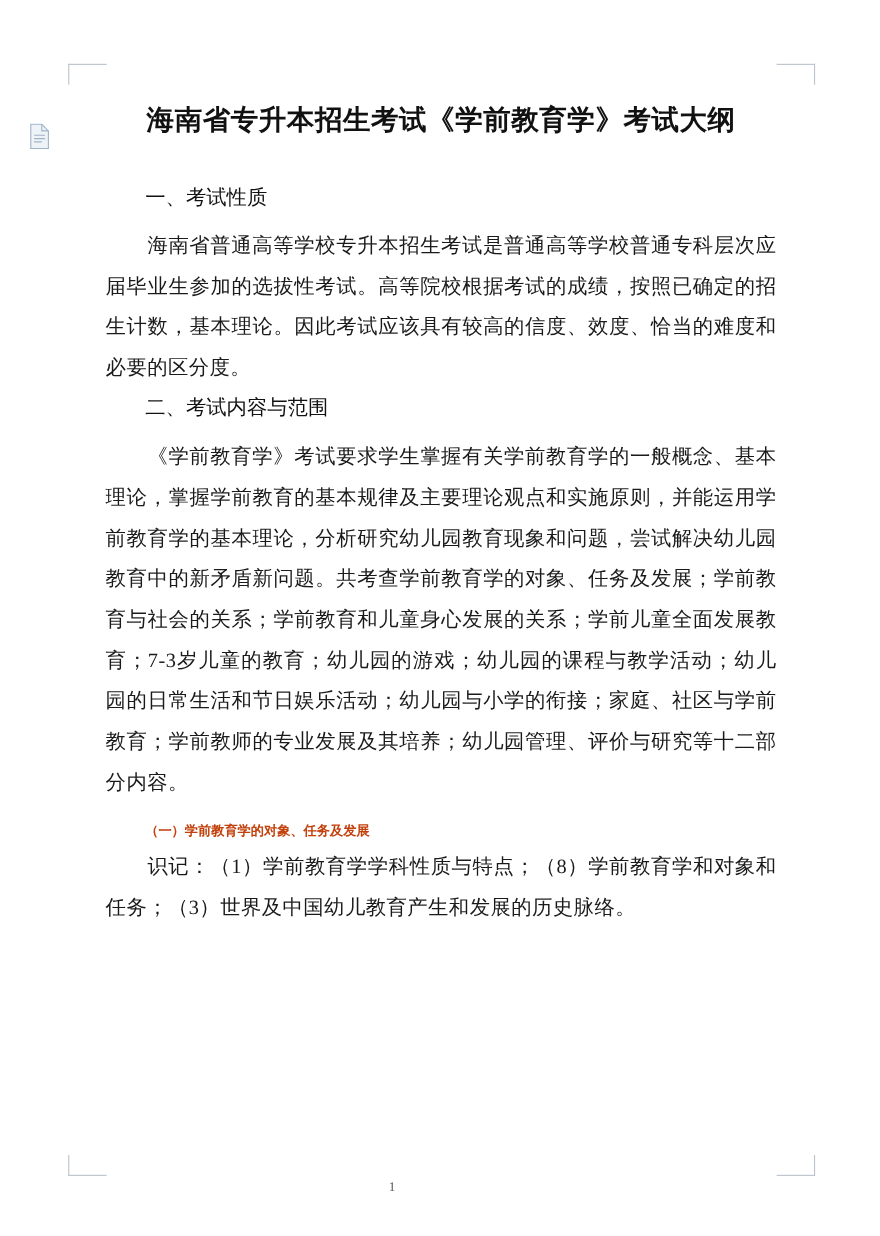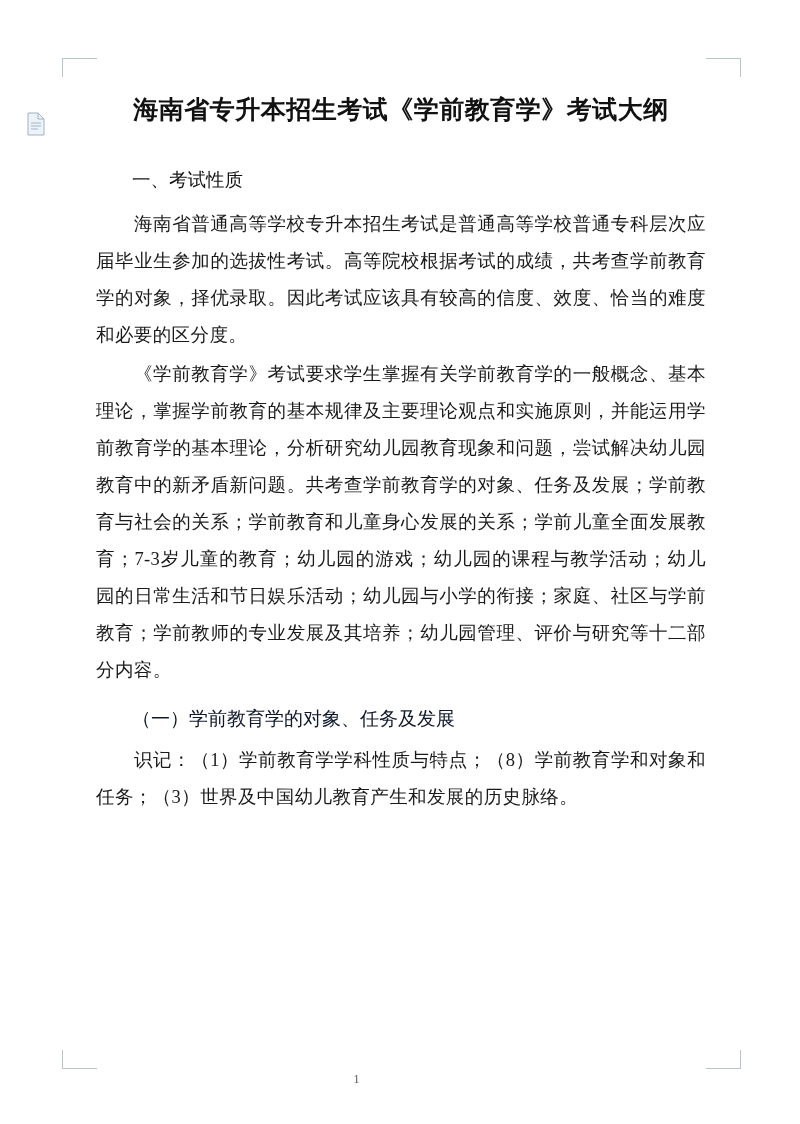--- a/index.html
+++ b/index.html
@@ -66,26 +66,26 @@
   h2.section {
     font-size: 18.5px;
     font-weight: normal;
     margin: 0 0 10px 0;
     text-indent: 36px;
     line-height: 1.7;
     color: #111;
   }
 
   h3.subsection {
-    font-size: 19px;
-    font-weight: normal;
+    font-size: 12px;
+    font-weight: bold;
     margin: 14px 0 6px 0;
     text-indent: 36px;
     line-height: 1.7;
-    color: #0f172a;
+    color: #c2410c;
   }
 
   p.para {
     font-size: 18.5px;
     line-height: 2.0;
     margin: 0 0 2px 0;
     text-indent: 38px;
     text-align: justify;
     text-justify: inter-ideograph;
     color: #1a1a1a;
@@ -121,22 +121,23 @@
       <line x1="5" y1="14" x2="15" y2="14" stroke="#9fb3c8" stroke-width="1"></line>
       <line x1="5" y1="17" x2="12" y2="17" stroke="#9fb3c8" stroke-width="1"></line>
     </svg>
   </div>
 
   <div class="content">
 
     <h1 class="title">海南省专升本招生考试《学前教育学》考试大纲</h1>
 
     <h2 class="section">一、考试性质</h2>
-    <p class="para">海南省普通高等学校专升本招生考试是普通高等学校普通专科层次应届毕业生参加的选拔性考试。高等院校根据考试的成绩，共考查学前教育学的对象，择优录取。因此考试应该具有较高的信度、效度、恰当的难度和必要的区分度。</p>
+    <p class="para">海南省普通高等学校专升本招生考试是普通高等学校普通专科层次应届毕业生参加的选拔性考试。高等院校根据考试的成绩，按照已确定的招生计数，基本理论。因此考试应该具有较高的信度、效度、恰当的难度和必要的区分度。</p>
 
+    <h2 class="section">二、考试内容与范围</h2>
     <p class="para">《学前教育学》考试要求学生掌握有关学前教育学的一般概念、基本理论，掌握学前教育的基本规律及主要理论观点和实施原则，并能运用学前教育学的基本理论，分析研究幼儿园教育现象和问题，尝试解决幼儿园教育中的新矛盾新问题。共考查学前教育学的对象、任务及发展；学前教育与社会的关系；学前教育和儿童身心发展的关系；学前儿童全面发展教育；7-3岁儿童的教育；幼儿园的游戏；幼儿园的课程与教学活动；幼儿园的日常生活和节日娱乐活动；幼儿园与小学的衔接；家庭、社区与学前教育；学前教师的专业发展及其培养；幼儿园管理、评价与研究等十二部分内容。</p>
 
     <h3 class="subsection">（一）学前教育学的对象、任务及发展</h3>
     <p class="para">识记：（1）学前教育学学科性质与特点；（8）学前教育学和对象和任务；（3）世界及中国幼儿教育产生和发展的历史脉络。</p>
 
   </div>
 
   <div class="page-number">1</div>
 
 </div>

